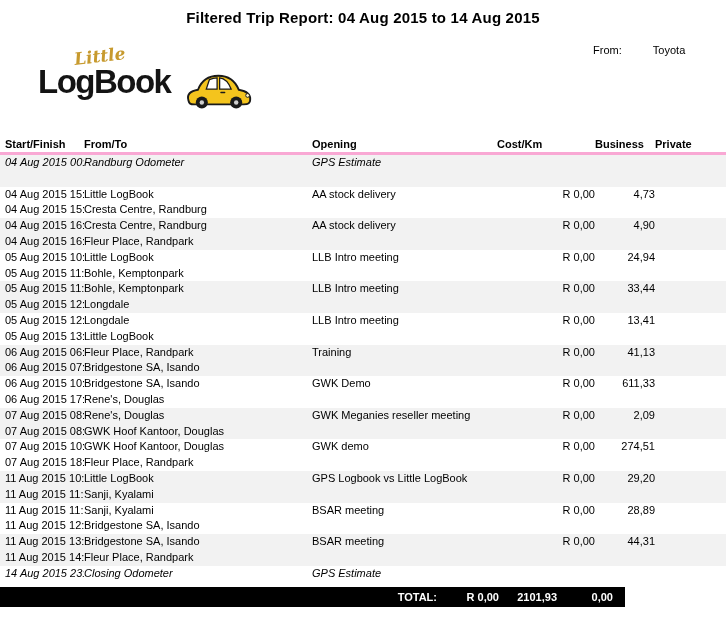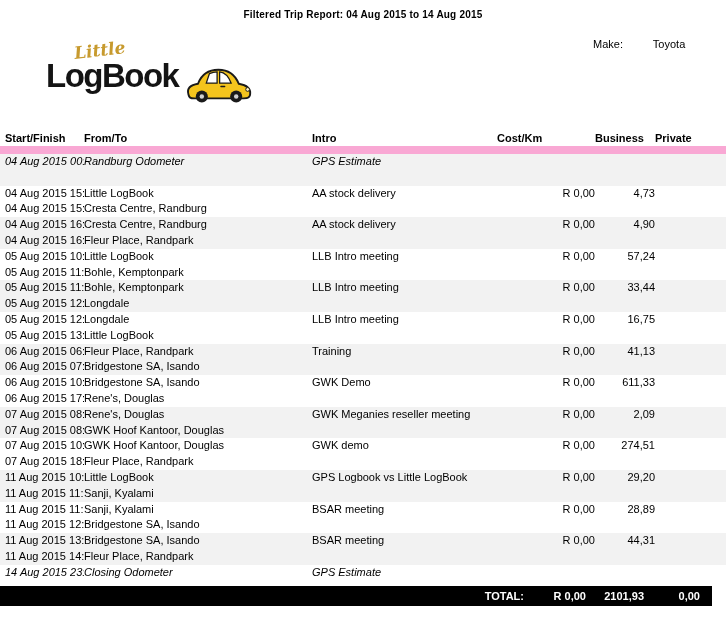--- a/index.html
+++ b/index.html
@@ -3,57 +3,57 @@
 <meta charset="utf-8">
 <style>
   html,body{margin:0;padding:0;background:#fff;}
   body{
     width:726px;height:620px;overflow:hidden;
     font-family:"Liberation Sans","DejaVu Sans",sans-serif;
     color:#000;position:relative;
   }
   .report-title{
     margin-top:9px;text-align:center;
-    font-size:10px;font-weight:bold;letter-spacing:0.2px;
+    font-size:15px;font-weight:bold;letter-spacing:0.2px;
   }
   .header-area{position:relative;height:108px;}
   .logo{position:absolute;left:14px;top:0;width:250px;height:108px;}
   .logo-little{
     position:absolute;left:60px;top:20px;
     font-family:"DejaVu Serif",serif;font-style:italic;font-weight:bold;
     font-size:17px;color:#c79a2e;transform:rotate(-7deg);
   }
   .logo-main{
-    position:absolute;left:32px;top:38px;
+    position:absolute;left:24px;top:38px;
     font-size:33px;font-weight:bold;letter-spacing:-1.5px;color:#141414;
     line-height:36px;
   }
   .car{position:absolute;left:170px;top:44px;width:70px;height:42px;}
   .vehicle{position:absolute;left:593px;top:16px;font-size:11px;line-height:16px;}
   .v-head{font-weight:bold;}
   .v-label{display:inline-block;width:57px;}
   table.trips{
     width:726px;table-layout:fixed;border-collapse:collapse;margin-top:0;
   }
   table.trips th{
     font-size:11px;font-weight:bold;text-align:left;padding:0;
     height:16px;vertical-align:bottom;padding-bottom:2px;
-    border-bottom:8px solid #f9a8d4;white-space:nowrap;
+    border-bottom:3px solid #f9a8d4;white-space:nowrap;
   }
   table.trips td{
     font-size:11px;padding:0;line-height:15.8px;height:15.8px;
     white-space:nowrap;overflow:hidden;vertical-align:middle;
   }
   .c0{padding-left:5px !important;}
   th.c3,td.c3,th.c4,td.c4,th.c5,td.c5{text-align:right;}
   th.c5,td.c5{padding-right:8px !important;}
   tr.shade{background:#f2f2f2;}
   tr.ital td{font-style:italic;}
   .total-bar{
-    margin-top:5px;width:712px;height:20px;background:#000;color:#fff;
+    margin-top:5px;width:625px;height:20px;background:#000;color:#fff;
     display:flex;align-items:center;font-size:11px;font-weight:bold;
   }
   .t-label{flex:1;text-align:right;}
   .t-cost{width:62px;text-align:right;}
   .t-business{width:58px;text-align:right;}
   .t-private{width:56px;text-align:right;margin-right:12px;}
 </style>
 </head>
 <body>
 
@@ -70,40 +70,40 @@
       <circle cx="28" cy="49" r="9.5" fill="#1a1a1a"></circle>
       <circle cx="28" cy="49" r="3.5" fill="#cfcfcf"></circle>
       <circle cx="82" cy="49" r="9.5" fill="#1a1a1a"></circle>
       <circle cx="82" cy="49" r="3.5" fill="#cfcfcf"></circle>
       <circle cx="100" cy="38" r="3" fill="#fff3c4" stroke="#1a1a1a" stroke-width="1.5"></circle>
       <rect x="57" y="32" width="8" height="2.5" rx="1.2" fill="#1a1a1a"></rect>
     </svg>
   </div>
   <div class="vehicle">
     <div class="v-row">
-      <span class="v-label">Make:</span>
+      <span class="v-label">From:</span>
       <span class="v-val">Toyota</span>
     </div>
   </div>
 </div>
 
 <table class="trips">
   <colgroup>
     <col style="width:84px">
       <col style="width:228px">
       <col style="width:185px">
     <col style="width:98px">
       <col style="width:60px">
       <col style="width:71px">
   </colgroup>
   <thead>
     <tr>
       <th class="c0">Start/Finish</th>
       <th class="c1">From/To</th>
-      <th class="c2">Intro</th>
+      <th class="c2">Opening</th>
       <th class="c3">Cost/Km</th>
       <th class="c4">Business</th>
       <th class="c5">Private</th>
     </tr>
   </thead>
   <tbody>
       <tr class="shade ital">
         <td class="c0">04 Aug 2015 00:00</td>
         <td class="c1">Randburg Odometer</td>
         <td class="c2">GPS Estimate</td>
@@ -149,21 +149,21 @@
         <td class="c2">&nbsp;</td>
         <td class="c3">&nbsp;</td>
         <td class="c4">&nbsp;</td>
         <td class="c5">&nbsp;</td>
       </tr>
       <tr>
         <td class="c0">05 Aug 2015 10:19</td>
         <td class="c1">Little LogBook</td>
         <td class="c2">LLB Intro meeting</td>
         <td class="c3">R 0,00</td>
-        <td class="c4">57,24</td>
+        <td class="c4">24,94</td>
         <td class="c5">&nbsp;</td>
       </tr>
       <tr>
         <td class="c0">05 Aug 2015 11:10</td>
         <td class="c1">Bohle, Kemptonpark</td>
         <td class="c2">&nbsp;</td>
         <td class="c3">&nbsp;</td>
         <td class="c4">&nbsp;</td>
         <td class="c5">&nbsp;</td>
       </tr>
@@ -181,21 +181,21 @@
         <td class="c2">&nbsp;</td>
         <td class="c3">&nbsp;</td>
         <td class="c4">&nbsp;</td>
         <td class="c5">&nbsp;</td>
       </tr>
       <tr>
         <td class="c0">05 Aug 2015 12:46</td>
         <td class="c1">Longdale</td>
         <td class="c2">LLB Intro meeting</td>
         <td class="c3">R 0,00</td>
-        <td class="c4">16,75</td>
+        <td class="c4">13,41</td>
         <td class="c5">&nbsp;</td>
       </tr>
       <tr>
         <td class="c0">05 Aug 2015 13:03</td>
         <td class="c1">Little LogBook</td>
         <td class="c2">&nbsp;</td>
         <td class="c3">&nbsp;</td>
         <td class="c4">&nbsp;</td>
         <td class="c5">&nbsp;</td>
       </tr>

